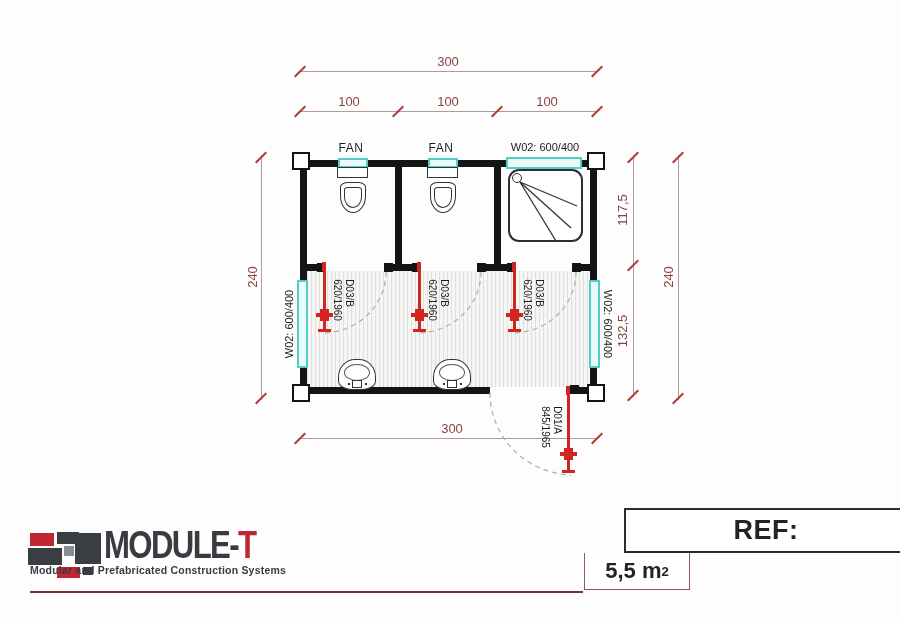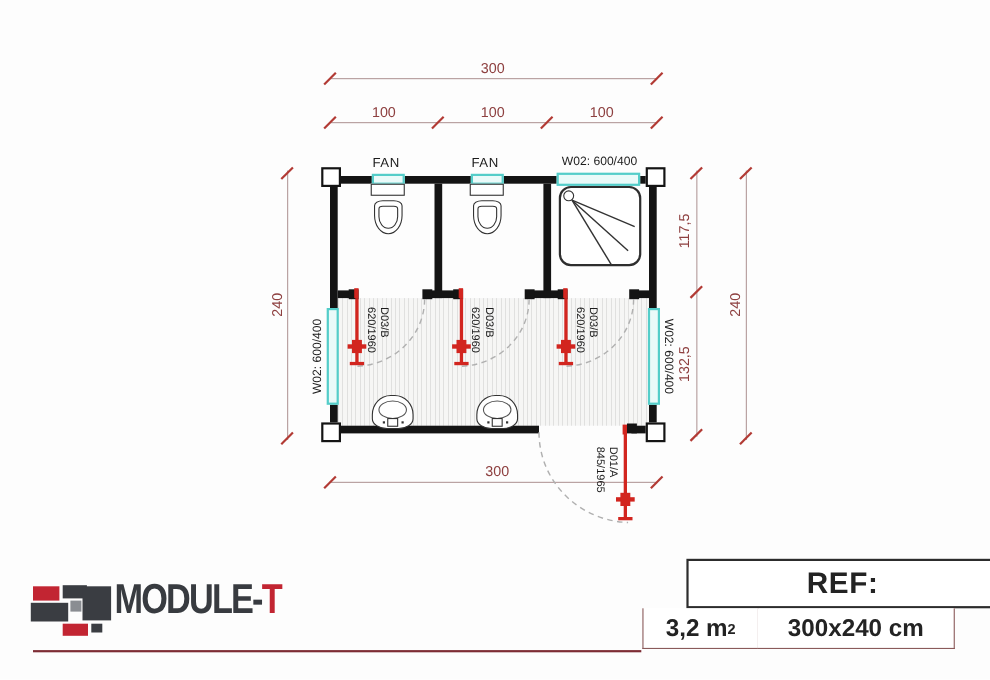--- a/index.html
+++ b/index.html
@@ -199,26 +199,24 @@
   <div class="abs" style="left:28px;top:530px;width:74px;height:46px;">
     <div class="abs" style="left:2px;top:3px;width:24px;height:13px;background:#c22532;"></div>
     <div class="abs" style="left:29px;top:2px;width:22px;height:12px;background:#3a3d42;"></div>
     <div class="abs" style="left:47px;top:3px;width:26px;height:31px;background:#3a3d42;"></div>
     <div class="abs" style="left:0px;top:18px;width:34px;height:17px;background:#3a3d42;"></div>
     <div class="abs" style="left:36px;top:16px;width:10px;height:10px;background:#8a8d92;"></div>
     <div class="abs" style="left:29px;top:37px;width:23px;height:11px;background:#c22532;"></div>
     <div class="abs" style="left:55px;top:37px;width:10px;height:8px;background:#3a3d42;"></div>
   </div>
   <div class="abs brandword" style="left:104px;top:524px;"><span>MODULE-</span><span class="brand-t">T</span></div>
+  <div class="abs tagline" style="left:30px;top:564px;">Modular and Prefabricated Construction Systems</div>
   <div class="abs" style="left:30px;top:591px;width:553px;height:2px;background:#7e2d35;"></div>
 
   <div class="abs refrow1" style="left:584px;top:508px;width:284px;height:45px;margin-left:40px;">
     <span>REF:</span>
   </div>
   <div class="abs refcell" style="left:584px;top:553px;width:106px;height:37px;">
-    <span>3,2 m</span>
+    <span>5,5 m</span>
       <sup>2</sup>
   </div>
-  <div class="abs refcell" style="left:689px;top:553px;width:179px;height:37px;border-left:none;">
-    <span>300x240 cm</span>
-  </div>
 
 </div>
 
 </body></html>

